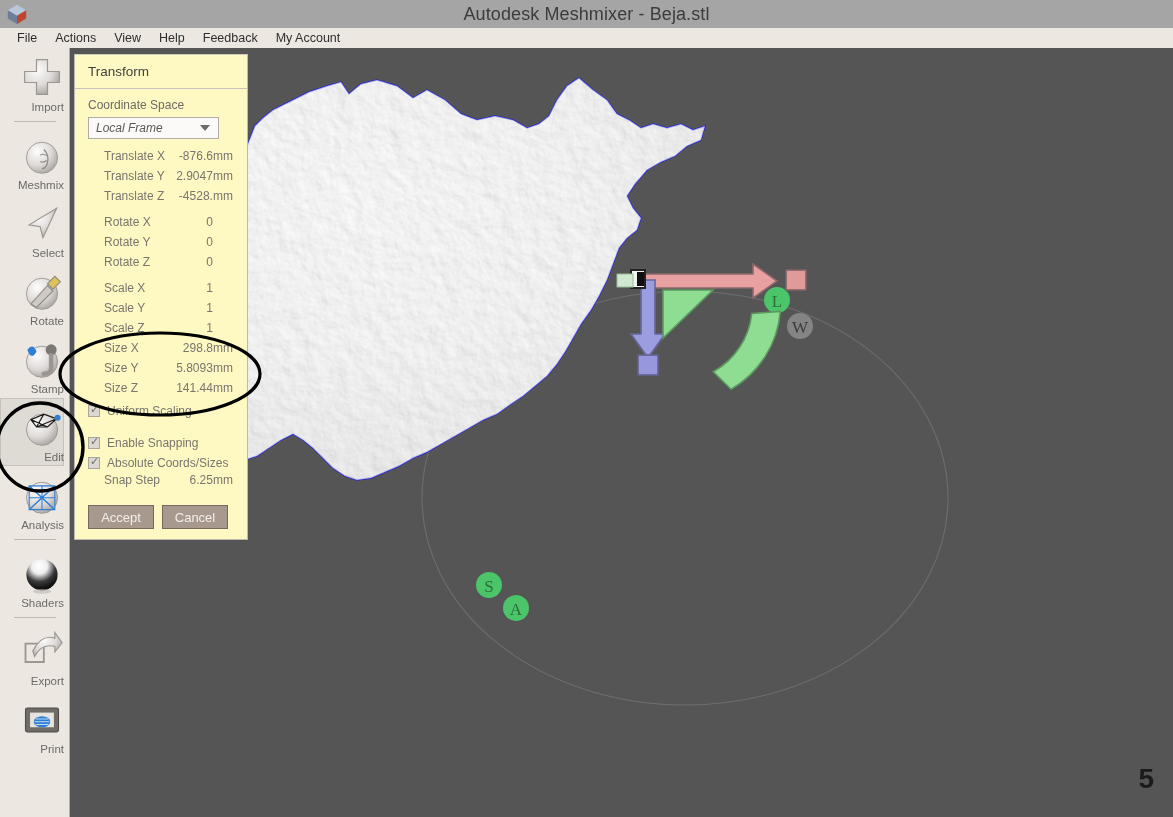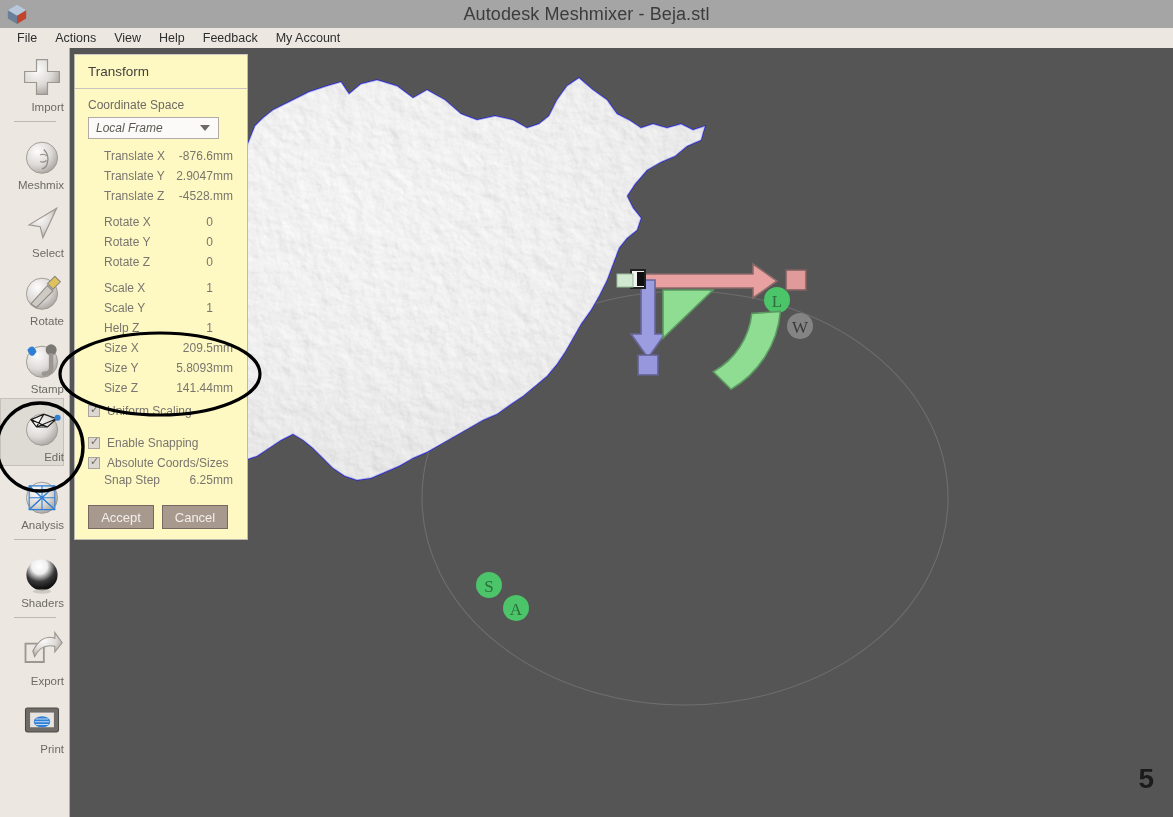--- a/index.html
+++ b/index.html
@@ -483,29 +483,29 @@
             <span class="rlabel">Scale X</span>
             <span class="rval">1</span>
             <span class="runit"></span>
           </div>
           <div class="row">
             <span class="rlabel">Scale Y</span>
             <span class="rval">1</span>
             <span class="runit"></span>
           </div>
           <div class="row">
-            <span class="rlabel">Help Z</span>
+            <span class="rlabel">Scale Z</span>
             <span class="rval">1</span>
             <span class="runit"></span>
           </div>
         </div>
       <div id="size-rows">
           <div class="row">
             <span class="rlabel">Size X</span>
-            <span class="rval">209.5</span>
+            <span class="rval">298.8</span>
             <span class="runit">mm</span>
           </div>
           <div class="row">
             <span class="rlabel">Size Y</span>
             <span class="rval">5.8093</span>
             <span class="runit">mm</span>
           </div>
           <div class="row">
             <span class="rlabel">Size Z</span>
             <span class="rval">141.44</span>

